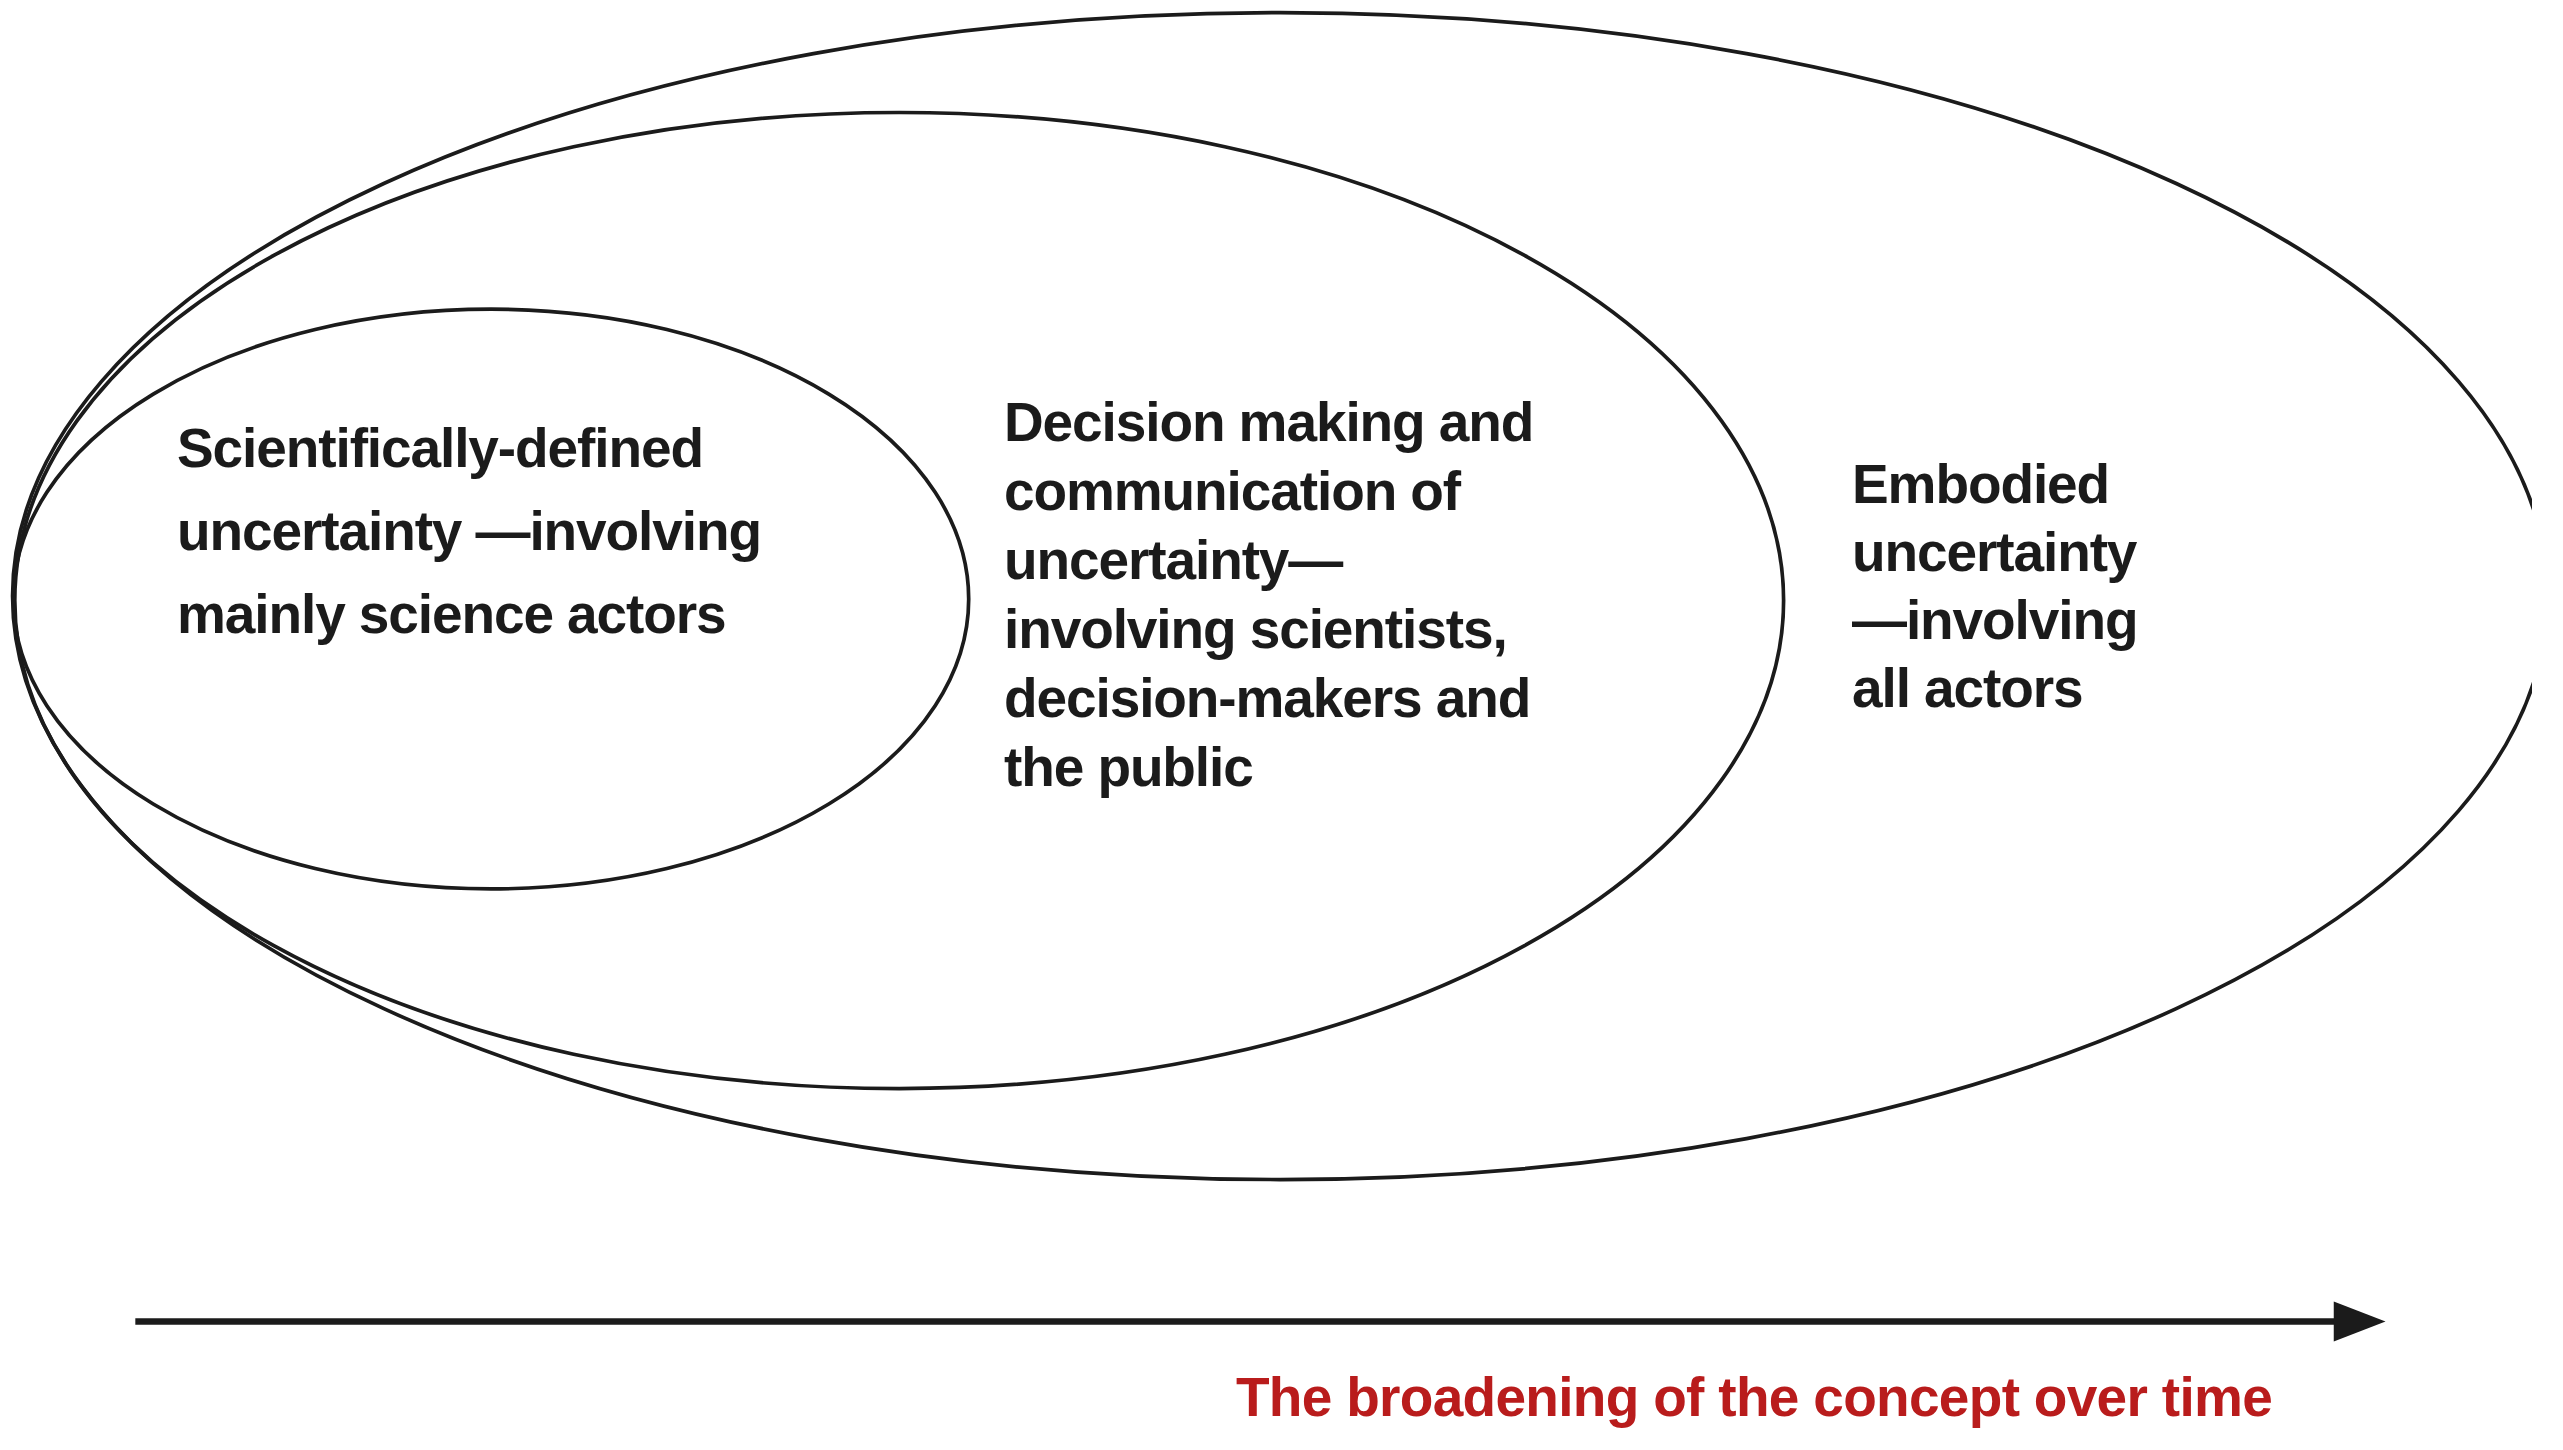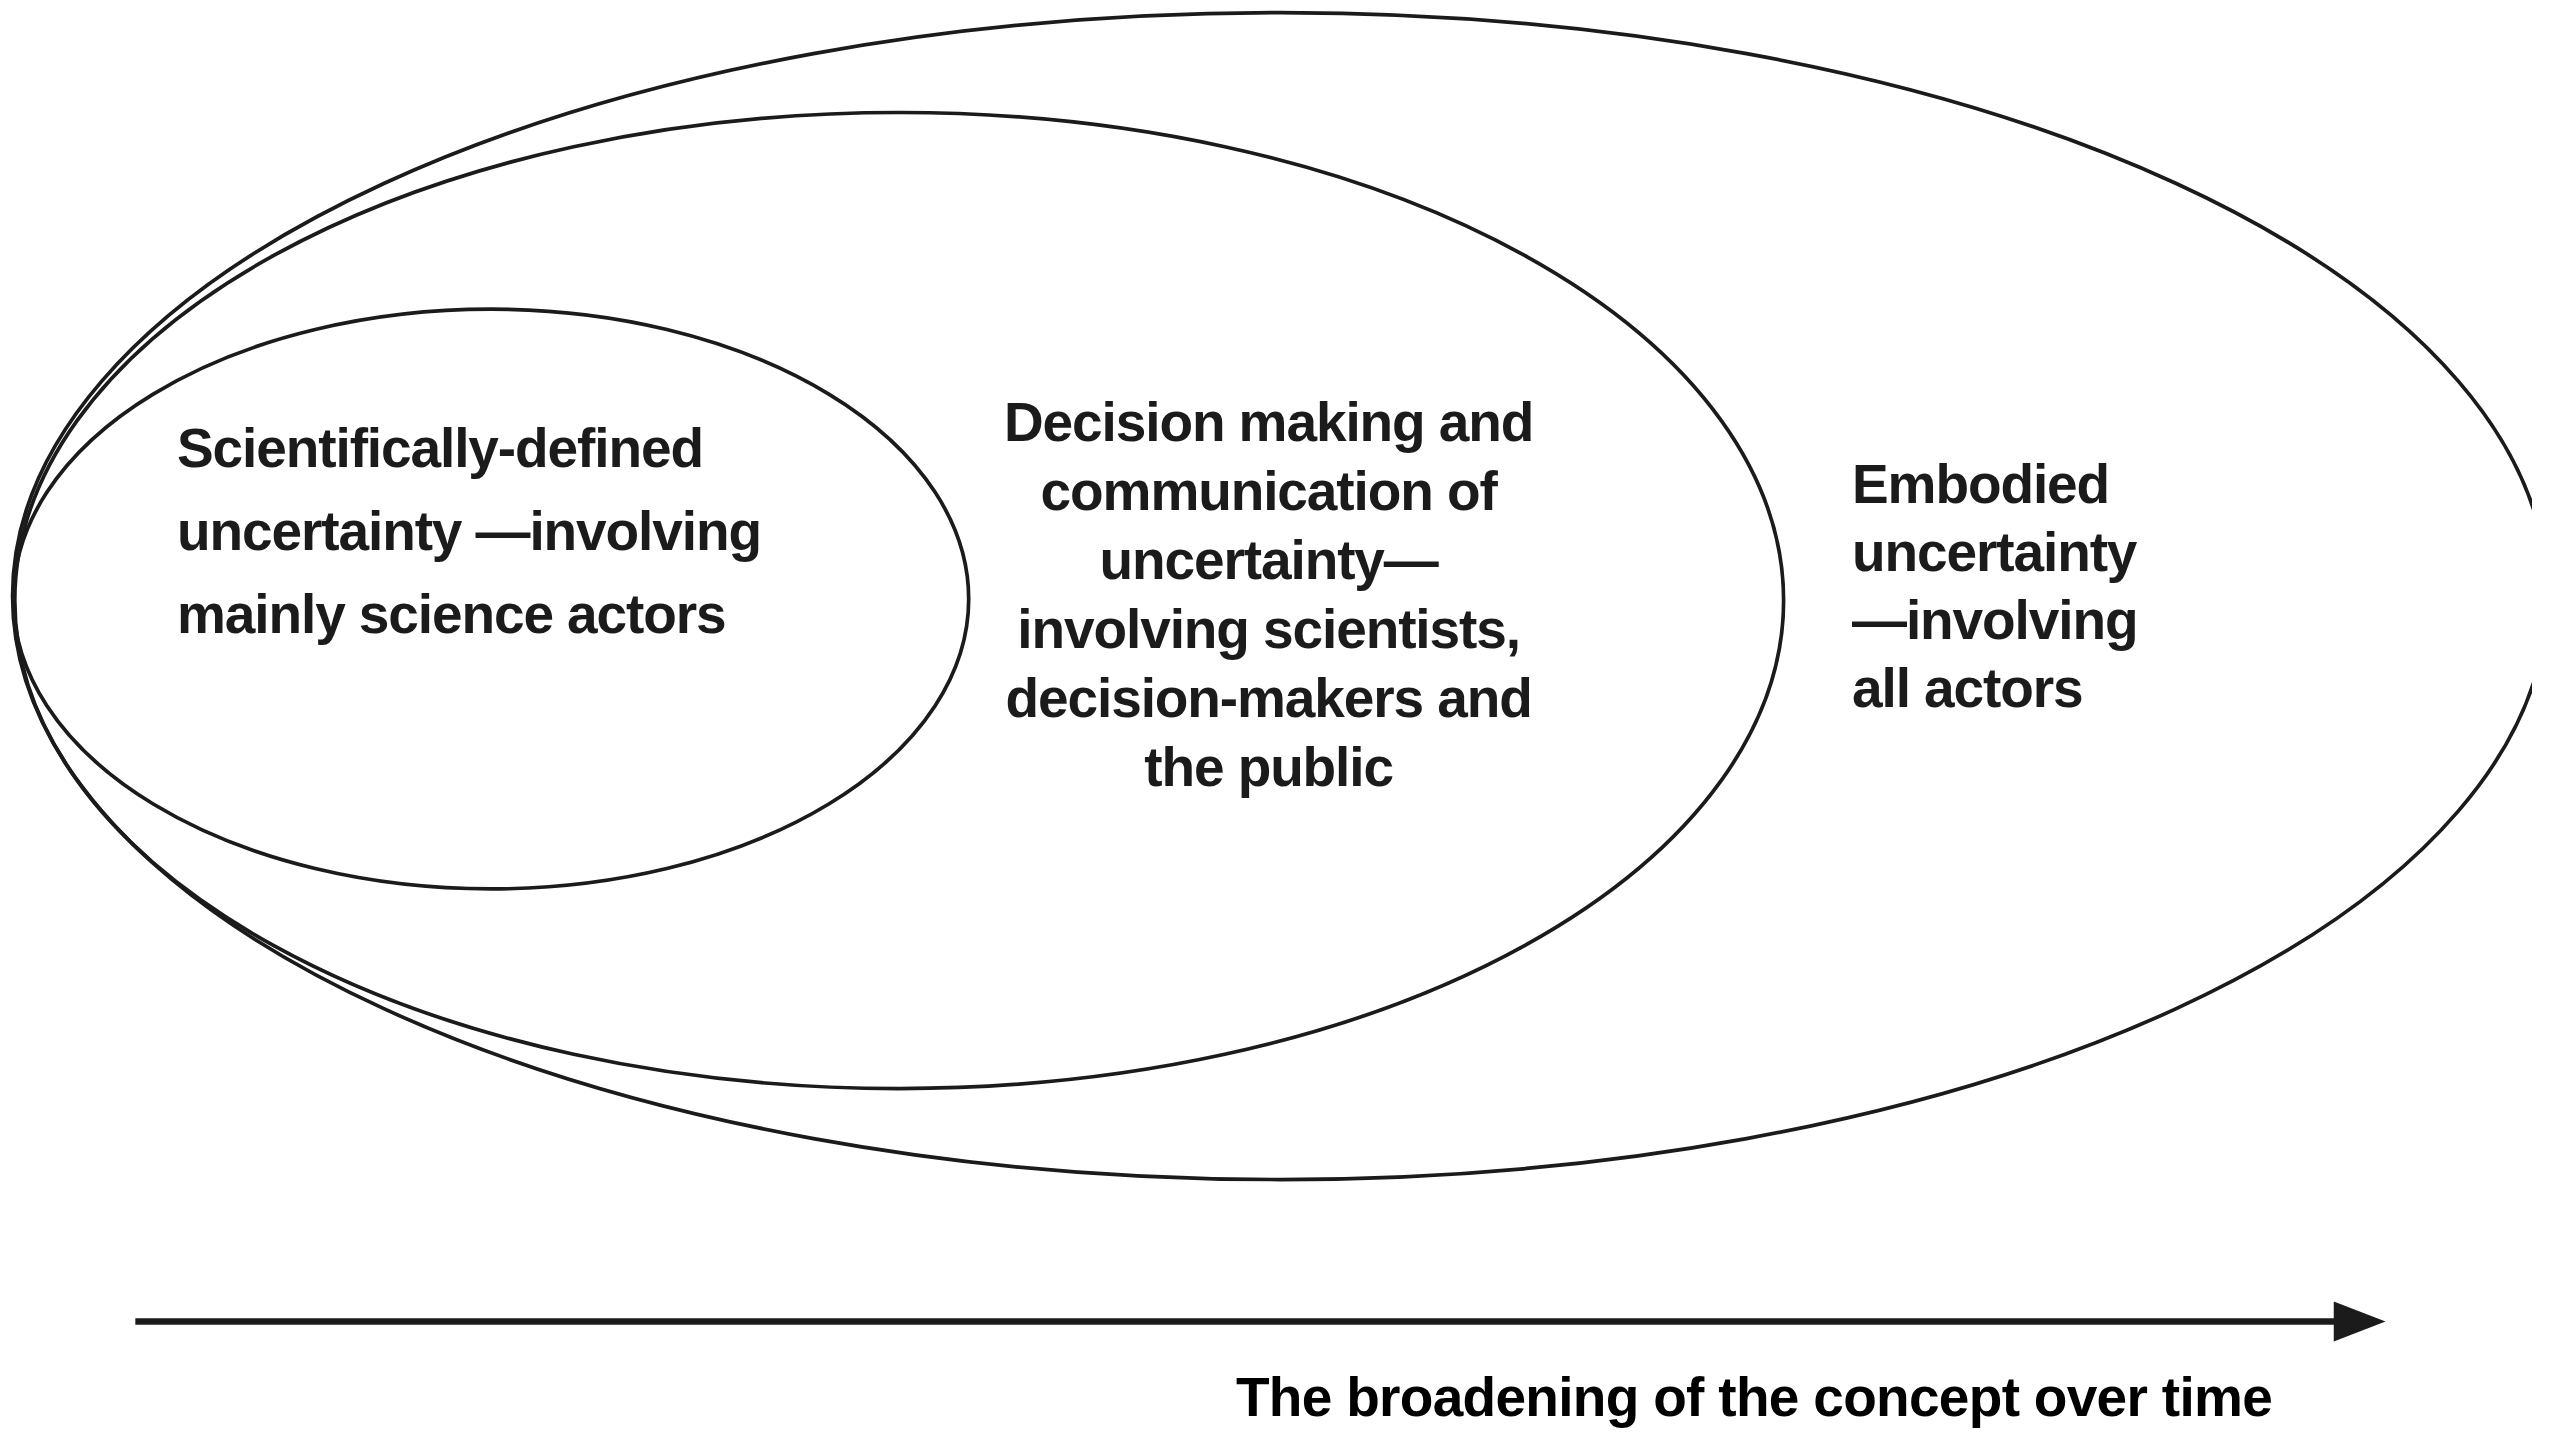--- a/index.html
+++ b/index.html
@@ -31,34 +31,33 @@
   }
   .label-inner {
     left: 177px;
     top: 407px;
     line-height: 83px;
   }
   .label-middle {
     left: 1004px;
     top: 388px;
     line-height: 69px;
-    text-align: center;
   }
   .label-outer {
     left: 1852px;
     top: 450px;
     line-height: 68px;
   }
   .axis-caption {
     position: absolute;
     left: 1109px;
     top: 1364px;
     width: 1290px;
     text-align: center;
-    color: #000000;
+    color: #b91c1c;
     font-weight: 700;
     font-size: 55px;
     letter-spacing: -0.7px;
     line-height: 66px;
   }
 </style>
 </head>
 <body>
 
 <div class="canvas">

